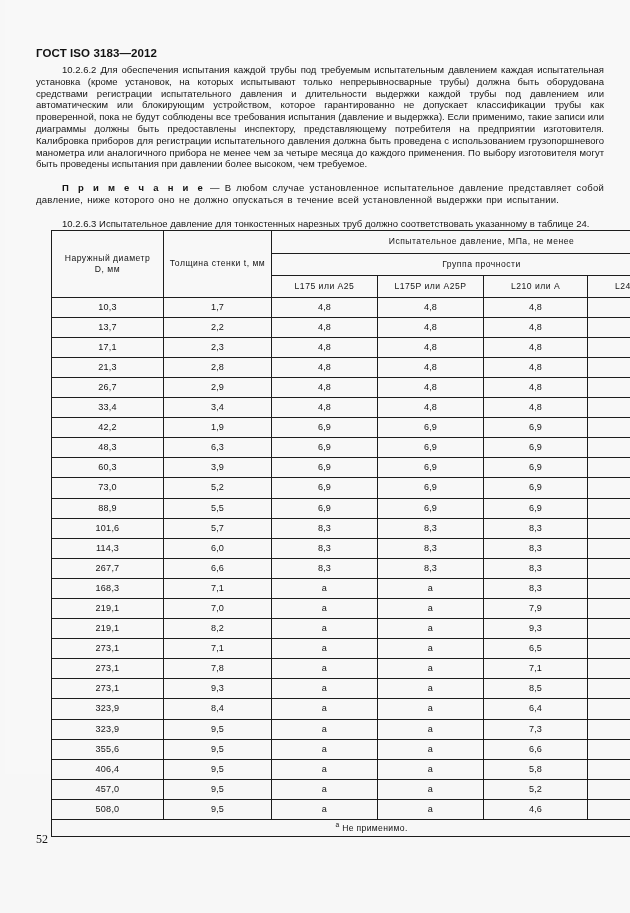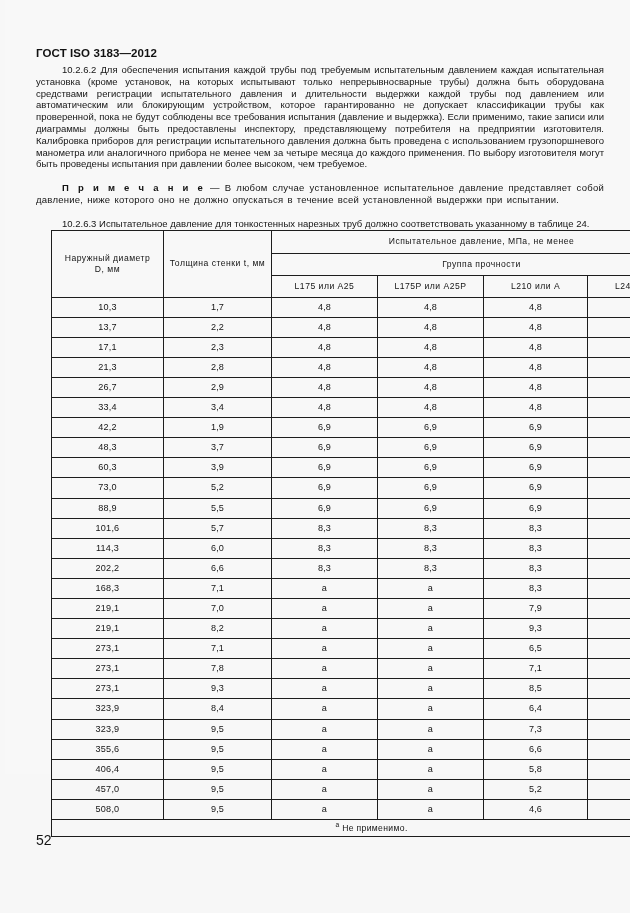--- a/index.html
+++ b/index.html
@@ -116,22 +116,23 @@
   td.na-cell {
     font-size: 6.6px;
     vertical-align: top;
     padding-top: 3px;
     color: #222;
   }
   .page-number {
     position: absolute;
     left: 31px;
     top: 832px;
-    font-size: 14px;
+    font-size: 12px;
     color: #141414;
+    font-family: Liberation Serif, serif;
   }
 </style>
 </head>
 <body>
 
 <div class="page">
   <div class="content">
 
     <div class="doc-header">ГОСТ ISO 3183—2012</div>
 
@@ -222,21 +223,21 @@
           <tr>
             <td class="data">42,2</td>
             <td class="data">1,9</td>
             <td class="data">6,9</td>
             <td class="data">6,9</td>
             <td class="data">6,9</td>
             <td class="data">6,9</td>
           </tr>
           <tr>
             <td class="data">48,3</td>
-            <td class="data">3,7</td>
+            <td class="data">6,3</td>
             <td class="data">6,9</td>
             <td class="data">6,9</td>
             <td class="data">6,9</td>
             <td class="data">6,9</td>
           </tr>
           <tr>
             <td class="data">60,3</td>
             <td class="data">3,9</td>
             <td class="data">6,9</td>
             <td class="data">6,9</td>
@@ -269,21 +270,21 @@
           </tr>
           <tr>
             <td class="data">114,3</td>
             <td class="data">6,0</td>
             <td class="data">8,3</td>
             <td class="data">8,3</td>
             <td class="data">8,3</td>
             <td class="data">9,0</td>
           </tr>
           <tr>
-            <td class="data">202,2</td>
+            <td class="data">267,7</td>
             <td class="data">6,6</td>
             <td class="data">8,3</td>
             <td class="data">8,3</td>
             <td class="data">8,3</td>
             <td class="data">9,0</td>
           </tr>
           <tr>
             <td class="data">168,3</td>
             <td class="data">7,1</td>
             <td class="data na-cell">a</td>

